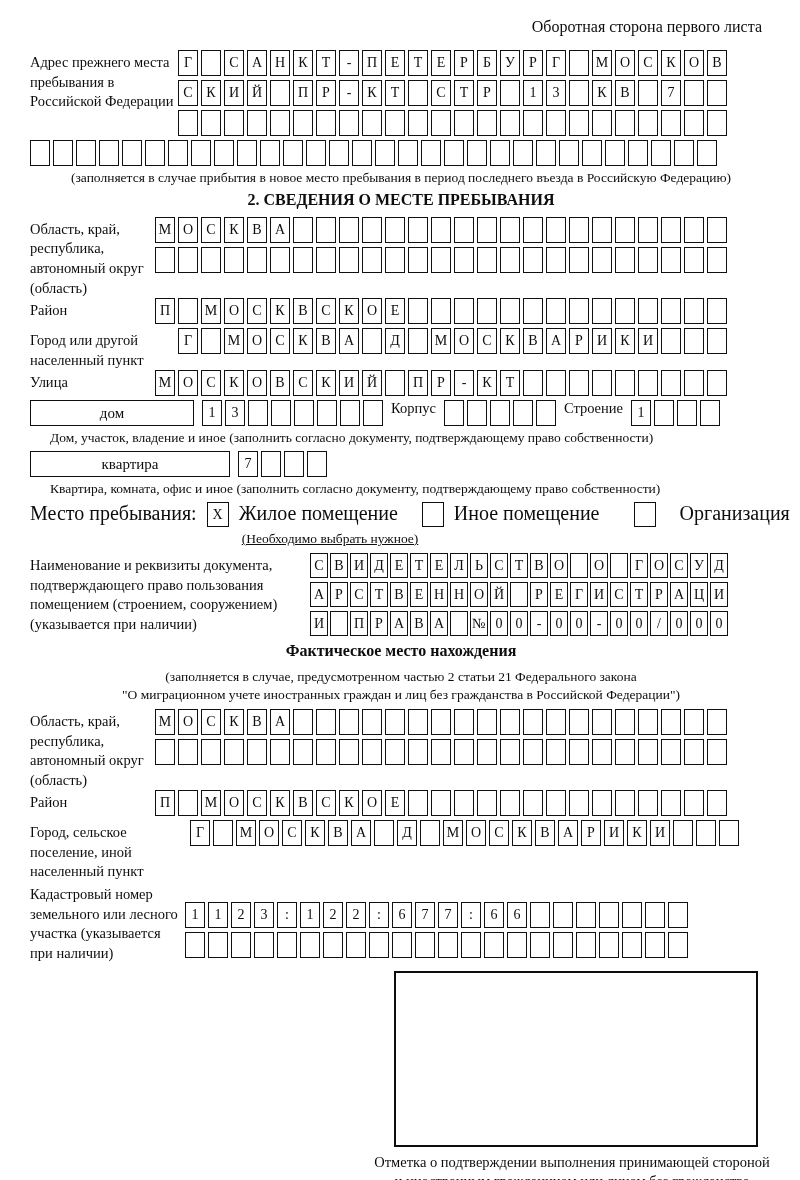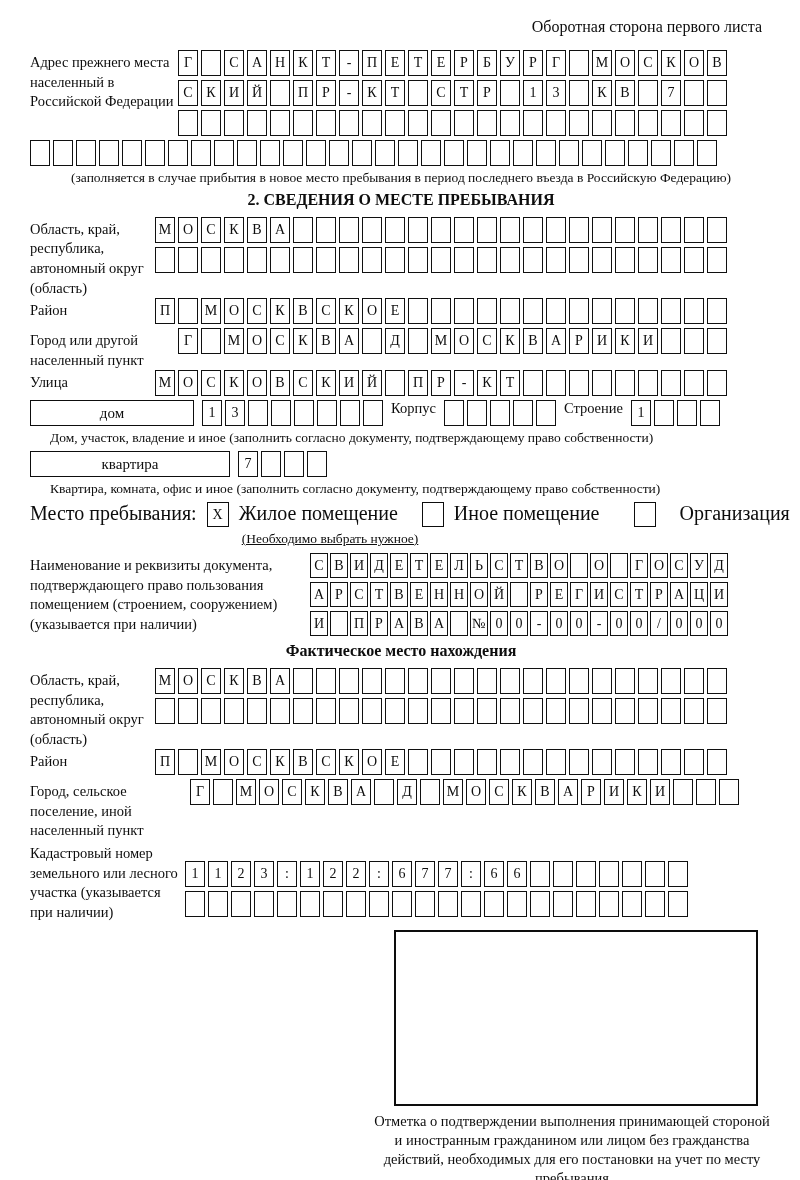--- a/index.html
+++ b/index.html
@@ -47,21 +47,21 @@
   .mt2{margin-top:2px;}
 </style>
 </head>
 <body>
 
 <div class="page">
 
   <div class="hdr">Оборотная сторона первого листа</div>
 
   <div class="fgroup">
-    <div class="lbl w148">Адрес прежнего места населенный в Российской Федерации</div>
+    <div class="lbl w148">Адрес прежнего места пребывания в Российской Федерации</div>
     <div class="rows">
       <div class="brow">
           <div class="cell">Г</div>
           <div class="cell"></div>
           <div class="cell">С</div>
           <div class="cell">А</div>
           <div class="cell">Н</div>
           <div class="cell">К</div>
           <div class="cell">Т</div>
           <div class="cell">-</div>
@@ -451,20 +451,24 @@
           <div class="cell sm">0</div>
           <div class="cell sm">/</div>
           <div class="cell sm">0</div>
           <div class="cell sm">0</div>
           <div class="cell sm">0</div>
         </div>
     </div>
   </div>
 
   <div class="sec-title mt2">Фактическое место нахождения</div>
+  <div class="fact-note">
+    <span>(заполняется в случае, предусмотренном частью 2 статьи 21 Федерального закона</span><br>
+    <span>"О миграционном учете иностранных граждан и лиц без гражданства в Российской Федерации")</span>
+  </div>
 
   <div class="fgroup">
     <div class="lbl w125">Область, край, республика, автономный округ (область)</div>
     <div class="rows">
       <div class="brow">
           <div class="cell">М</div>
           <div class="cell">О</div>
           <div class="cell">С</div>
           <div class="cell">К</div>
           <div class="cell">В</div>

